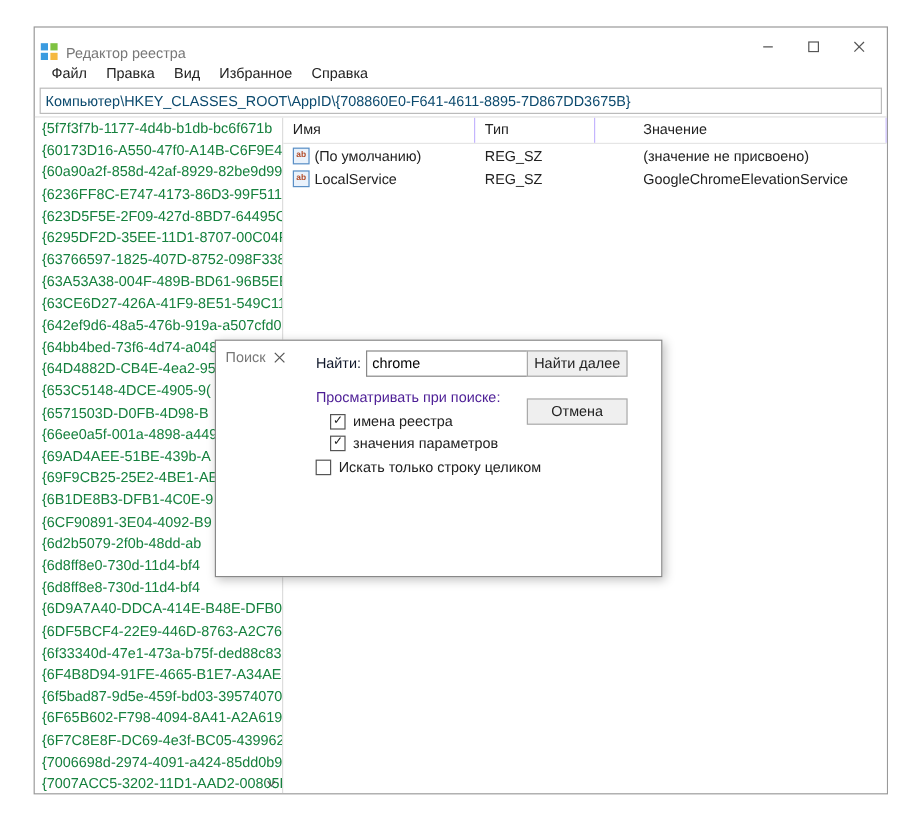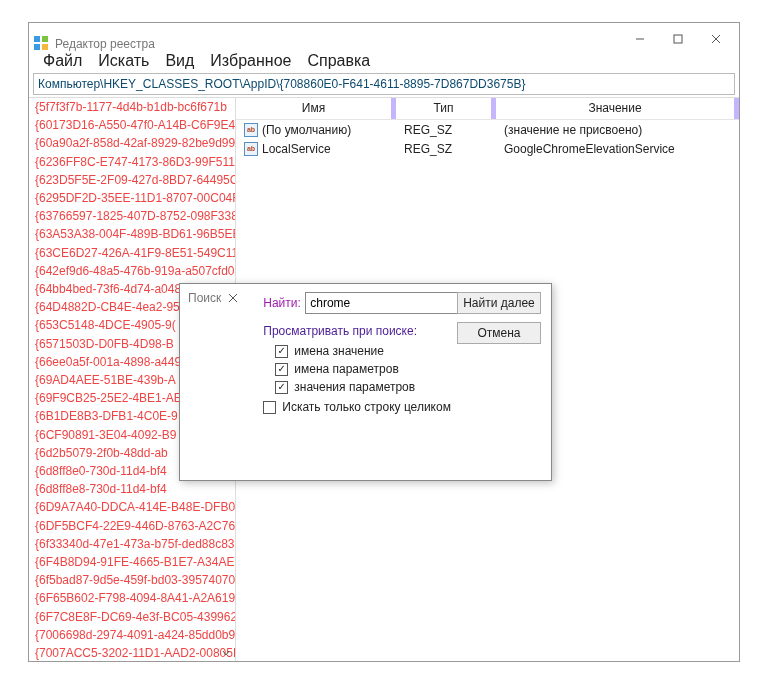--- a/index.html
+++ b/index.html
@@ -5,54 +5,54 @@
 * { margin: 0; padding: 0; box-sizing: border-box; font-family: 'Segoe UI', Tahoma, sans-serif; font-size: 12px; }
 body { background: #fff; width: 768px; height: 684px; position: relative; overflow: hidden; }
 .window { position: absolute; top: 22px; left: 28px; width: 712px; height: 640px; background: #fff; border: 1px solid #999; display: flex; flex-direction: column; }
 .titlebar { height: 28px; display: flex; align-items: flex-end; padding: 0 4px; }
 .app-icon { width: 16px; height: 16px; margin-right: 6px; display: inline-flex; align-items: center; justify-content: center; }
 .title-text { flex: 1; color: #777; font-size: 12px; }
 .win-controls { display: flex; }
 .win-btn { width: 38px; height: 24px; display: flex; align-items: center; justify-content: center; color: #555; }
 .win-btn svg { width: 10px; height: 10px; }
 .menubar { height: 20px; display: flex; align-items: center; padding: 0 6px; gap: 0; }
-.menu-item { padding: 2px 8px; color: #222; font-size: 16px; }
+.menu-item { padding: 2px 8px; color: #222; font-size: 12px; }
 .addressbar { height: 22px; border: 1px solid #bbb; margin: 2px 4px 0 4px; display: flex; align-items: center; padding: 0 4px; background: #fff; }
 .addressbar-text { font-size: 12px; color: #0c4a6e; }
 .content { flex: 1; display: flex; border-top: 1px solid #ddd; margin-top: 2px; overflow: hidden; }
 .tree-pane { width: 207px; border-right: 1px solid #ddd; overflow: hidden; background: #fff; position: relative; }
-.tree-item { padding: 1px 6px; white-space: nowrap; color: #ef4444; font-size: 12px; overflow: hidden; line-height: 16.2px; }
+.tree-item { padding: 1px 6px; white-space: nowrap; color: #15803d; font-size: 12px; overflow: hidden; line-height: 16.2px; }
 .tree-scroll-indicator { position: absolute; right: 2px; bottom: 2px; width: 12px; height: 12px; }
 .tree-scroll-indicator svg { width: 10px; height: 10px; }
 .list-pane { flex: 1; background: #fff; }
 .list-header { display: flex; height: 22px; border-bottom: 1px solid #e5e5e5; }
-.list-header-cell { padding: 3px 8px; color: #222; font-size: 12px; border-right: 5px solid #c4b5fd; text-align: center; }
+.list-header-cell { padding: 3px 8px; color: #222; font-size: 12px; border-right: 1px solid #c4b5fd; }
 .col-name { width: 160px; }
 .col-type { width: 100px; }
-.col-value { flex: 1; }
+.col-value { flex: 1; margin-left: 32px; }
 .list-row { display: flex; height: 19px; align-items: center; }
 .list-cell { padding: 1px 8px; color: #222; font-size: 12px; display: flex; align-items: flex-end; }
 .val-icon { width: 14px; height: 14px; margin-right: 4px; display: inline-flex; align-items: center; justify-content: center; border: 1px solid #5a8fc6; background: #eaf2fb; }
 .val-icon-inner { font-size: 7px; color: #b34d2a; font-weight: bold; }
 
 .dialog { position: absolute; top: 283px; left: 179px; width: 373px; height: 198px; background: #fff; border: 1px solid #888; box-shadow: 2px 2px 8px rgba(0,0,0,0.25); display: flex; flex-direction: row; }
 .dialog-title { height: 28px; display: flex; align-items: center; padding: 0 8px; color: #777; }
 .dialog-title-text { flex: 1; font-size: 12px; }
 .dialog-close { width: 24px; height: 20px; display: flex; align-items: center; justify-content: center; color: #555; }
 .dialog-body { flex: 1; padding: 8px 10px; position: relative; }
 .form-row { display: flex; align-items: center; margin-bottom: 10px; }
-.form-label { width: 42px; color: #a21caf; font-size: 12px; }
+.form-label { width: 42px; color: #0f172a; font-size: 12px; }
 .form-input { width: 209px; height: 22px; border: 1px solid #888; padding: 2px 4px; font-size: 12px; }
 .group-label { color: #4c1d95; margin-bottom: 6px; font-size: 12px; }
 .checkbox-row { display: flex; align-items: center; margin-left: 12px; margin-bottom: 4px; }
 .checkbox-row.nomargin { margin-left: 0; margin-top: 6px; }
 .checkbox { width: 13px; height: 13px; border: 1px solid #555; margin-right: 6px; display: inline-flex; align-items: center; justify-content: center; background: #fff; }
 .checkbox.checked::after { content: '✓'; font-size: 10px; color: #222; line-height: 1; }
 .checkbox-label { color: #222; font-size: 12px; }
-.dialog-buttons { position: absolute; right: 10px; top: 8px; display: flex; flex-direction: column; gap: 8px; }
+.dialog-buttons { position: absolute; right: 28px; top: 8px; display: flex; flex-direction: column; gap: 18px; }
 .dlg-btn { width: 84px; height: 22px; border: 1px solid #aaa; background: #efefef; display: flex; align-items: center; justify-content: center; color: #222; font-size: 12px; }
 </style>
 </head>
 <body>
 
 <div class="window">
   <div class="titlebar">
     <span class="app-icon">
       <svg viewBox="0 0 16 16">
           <rect x="1" y="1" width="6" height="6" fill="#3a9be0"></rect>
@@ -77,21 +77,21 @@
           <svg viewBox="0 0 10 10">
             <line x1="1" y1="1" x2="9" y2="9" stroke="#555" stroke-width="1"></line>
             <line x1="9" y1="1" x2="1" y2="9" stroke="#555" stroke-width="1"></line>
           </svg>
         </div>
     </div>
   </div>
 
   <div class="menubar">
     <div class="menu-item">Файл</div>
-    <div class="menu-item">Искать</div>
+    <div class="menu-item">Правка</div>
     <div class="menu-item">Вид</div>
     <div class="menu-item">Избранное</div>
     <div class="menu-item">Справка</div>
   </div>
 
   <div class="addressbar">
     <span class="addressbar-text">Компьютер\HKEY_CLASSES_ROOT\AppID\{708860E0-F641-4611-8895-7D867DD3675B}</span>
   </div>
 
   <div class="content">
@@ -174,25 +174,21 @@
       </div>
   </div>
   <div class="dialog-body">
     <div class="form-row">
       <span class="form-label">Найти:</span>
       <input class="form-input" value="chrome" style="">
     </div>
     <div class="group-label">Просматривать при поиске:</div>
     <div class="checkbox-row">
       <span class="checkbox checked"></span>
-      <span class="checkbox-label">имена значение</span>
-    </div>
-    <div class="checkbox-row">
-      <span class="checkbox checked"></span>
-      <span class="checkbox-label">имена параметров</span>
+      <span class="checkbox-label">имена реестра</span>
     </div>
     <div class="checkbox-row">
       <span class="checkbox checked"></span>
       <span class="checkbox-label">значения параметров</span>
     </div>
     <div class="checkbox-row nomargin">
       <span class="checkbox"></span>
       <span class="checkbox-label">Искать только строку целиком</span>
     </div>
     <div class="dialog-buttons">

